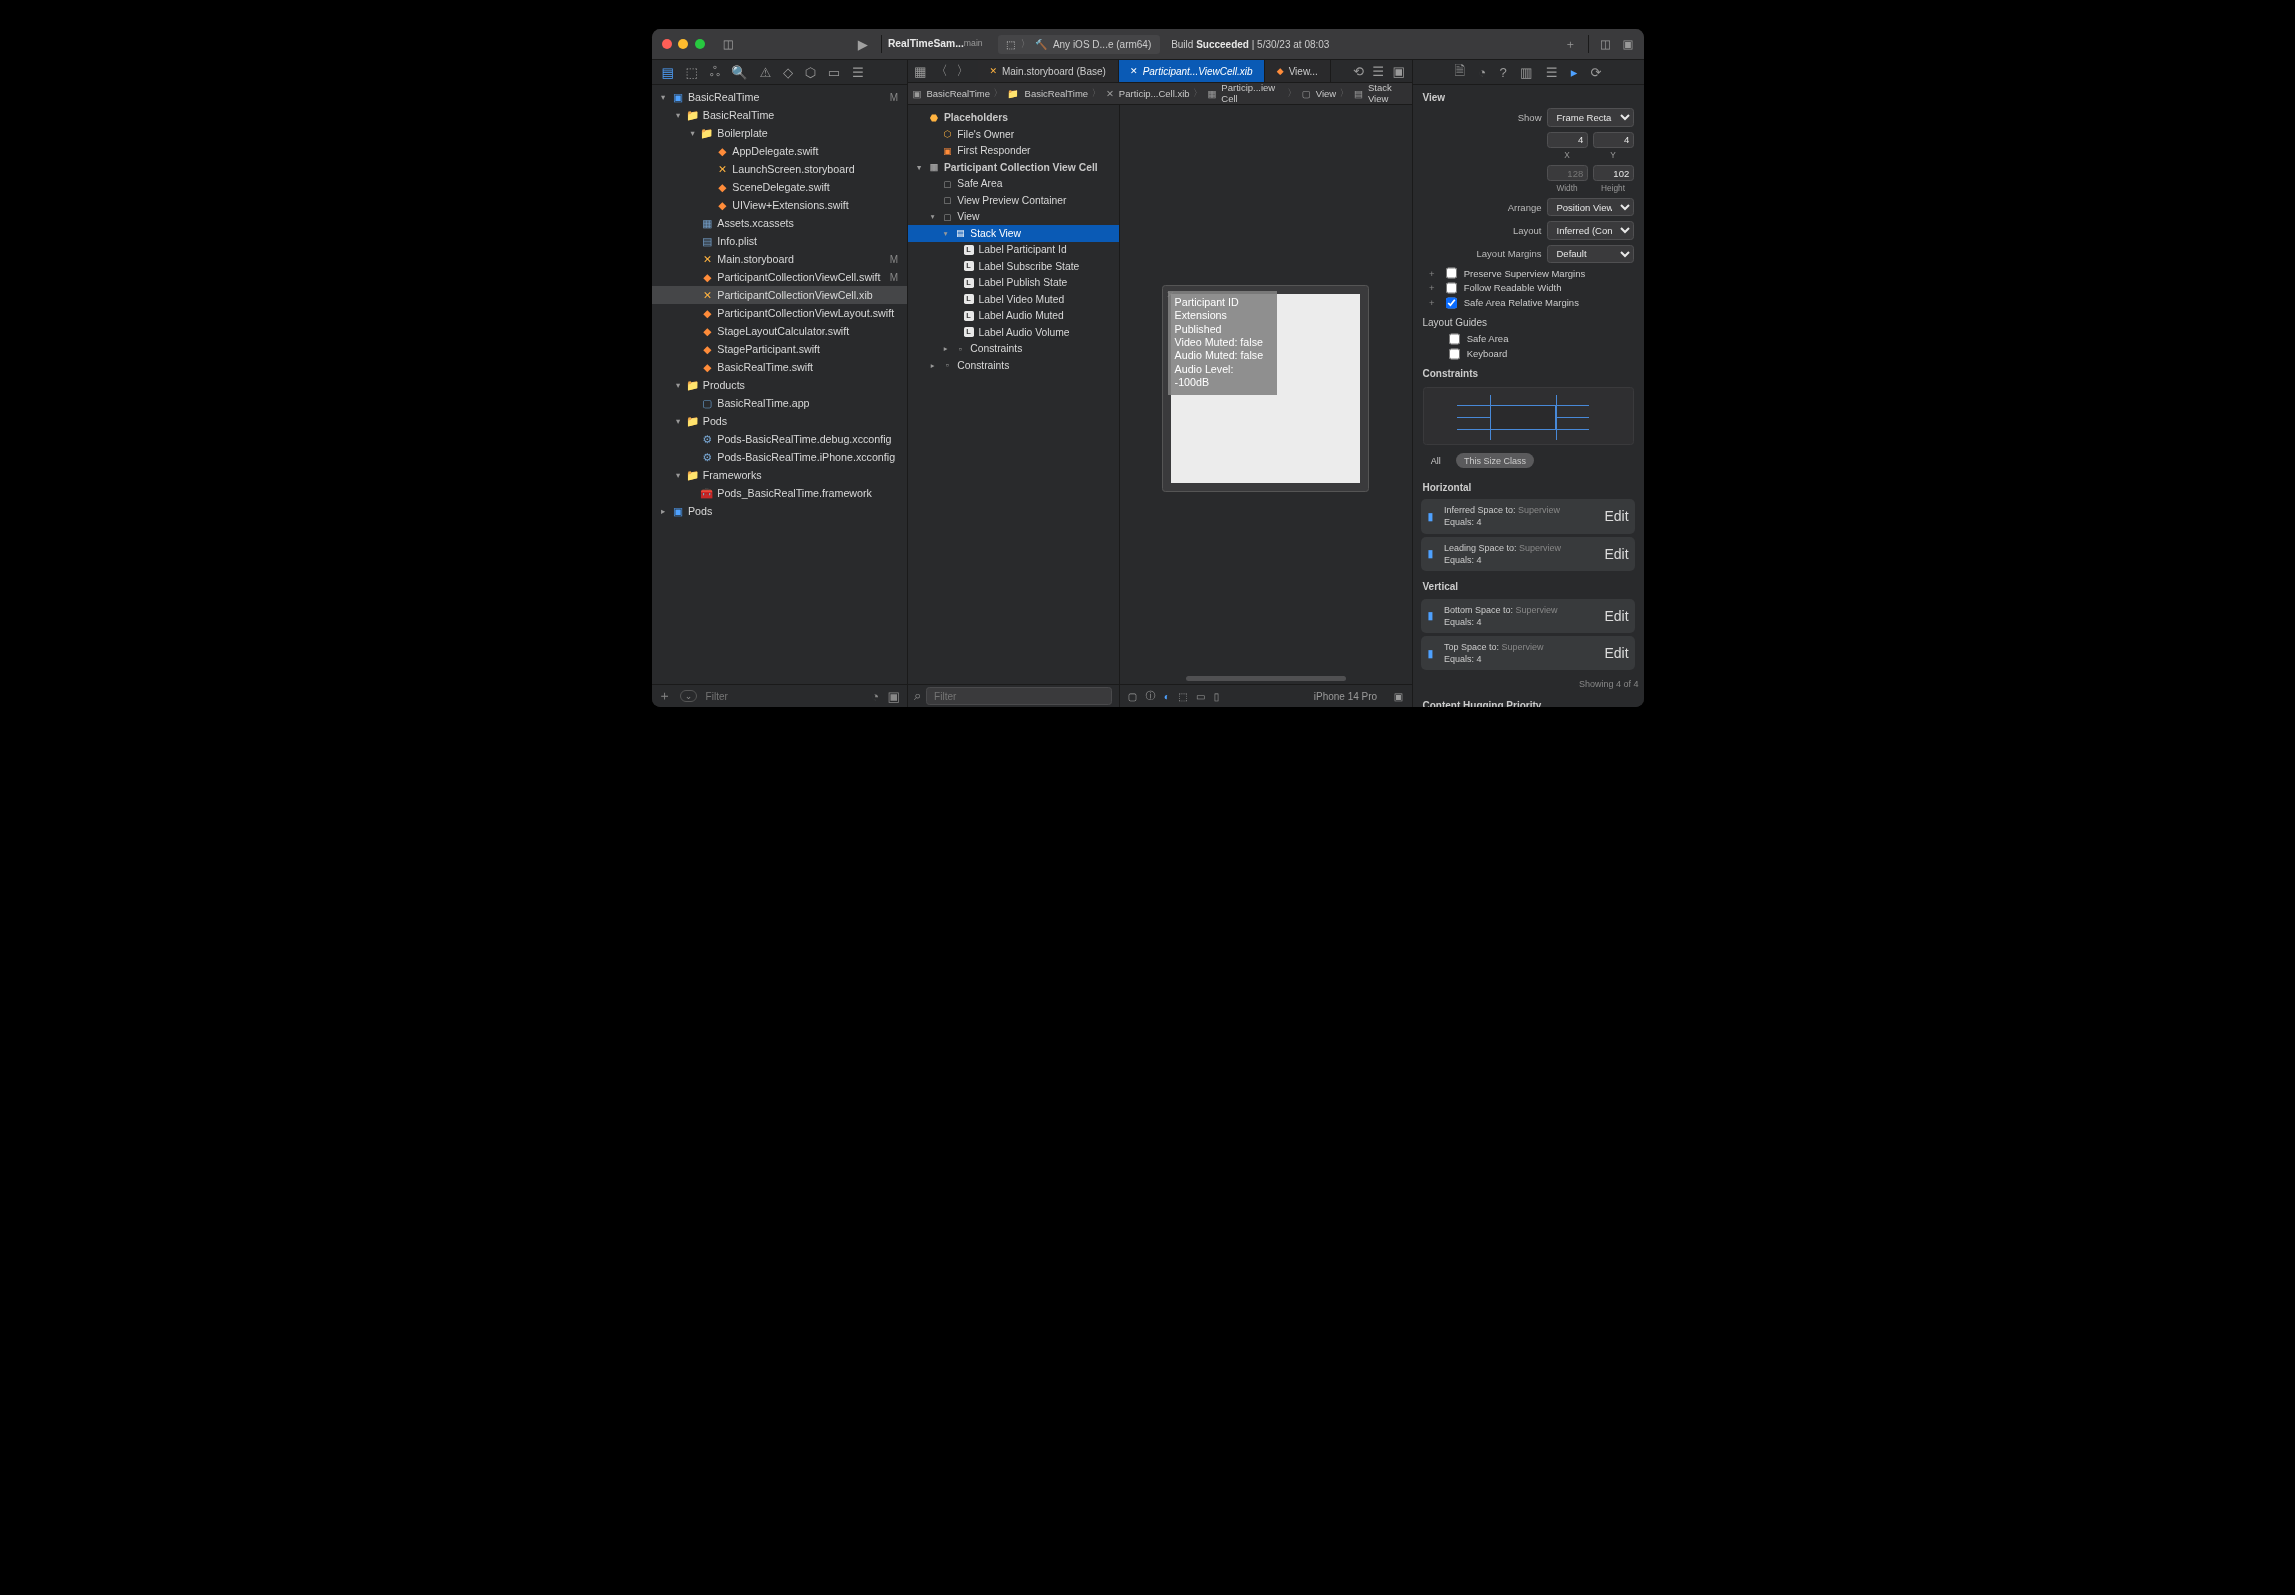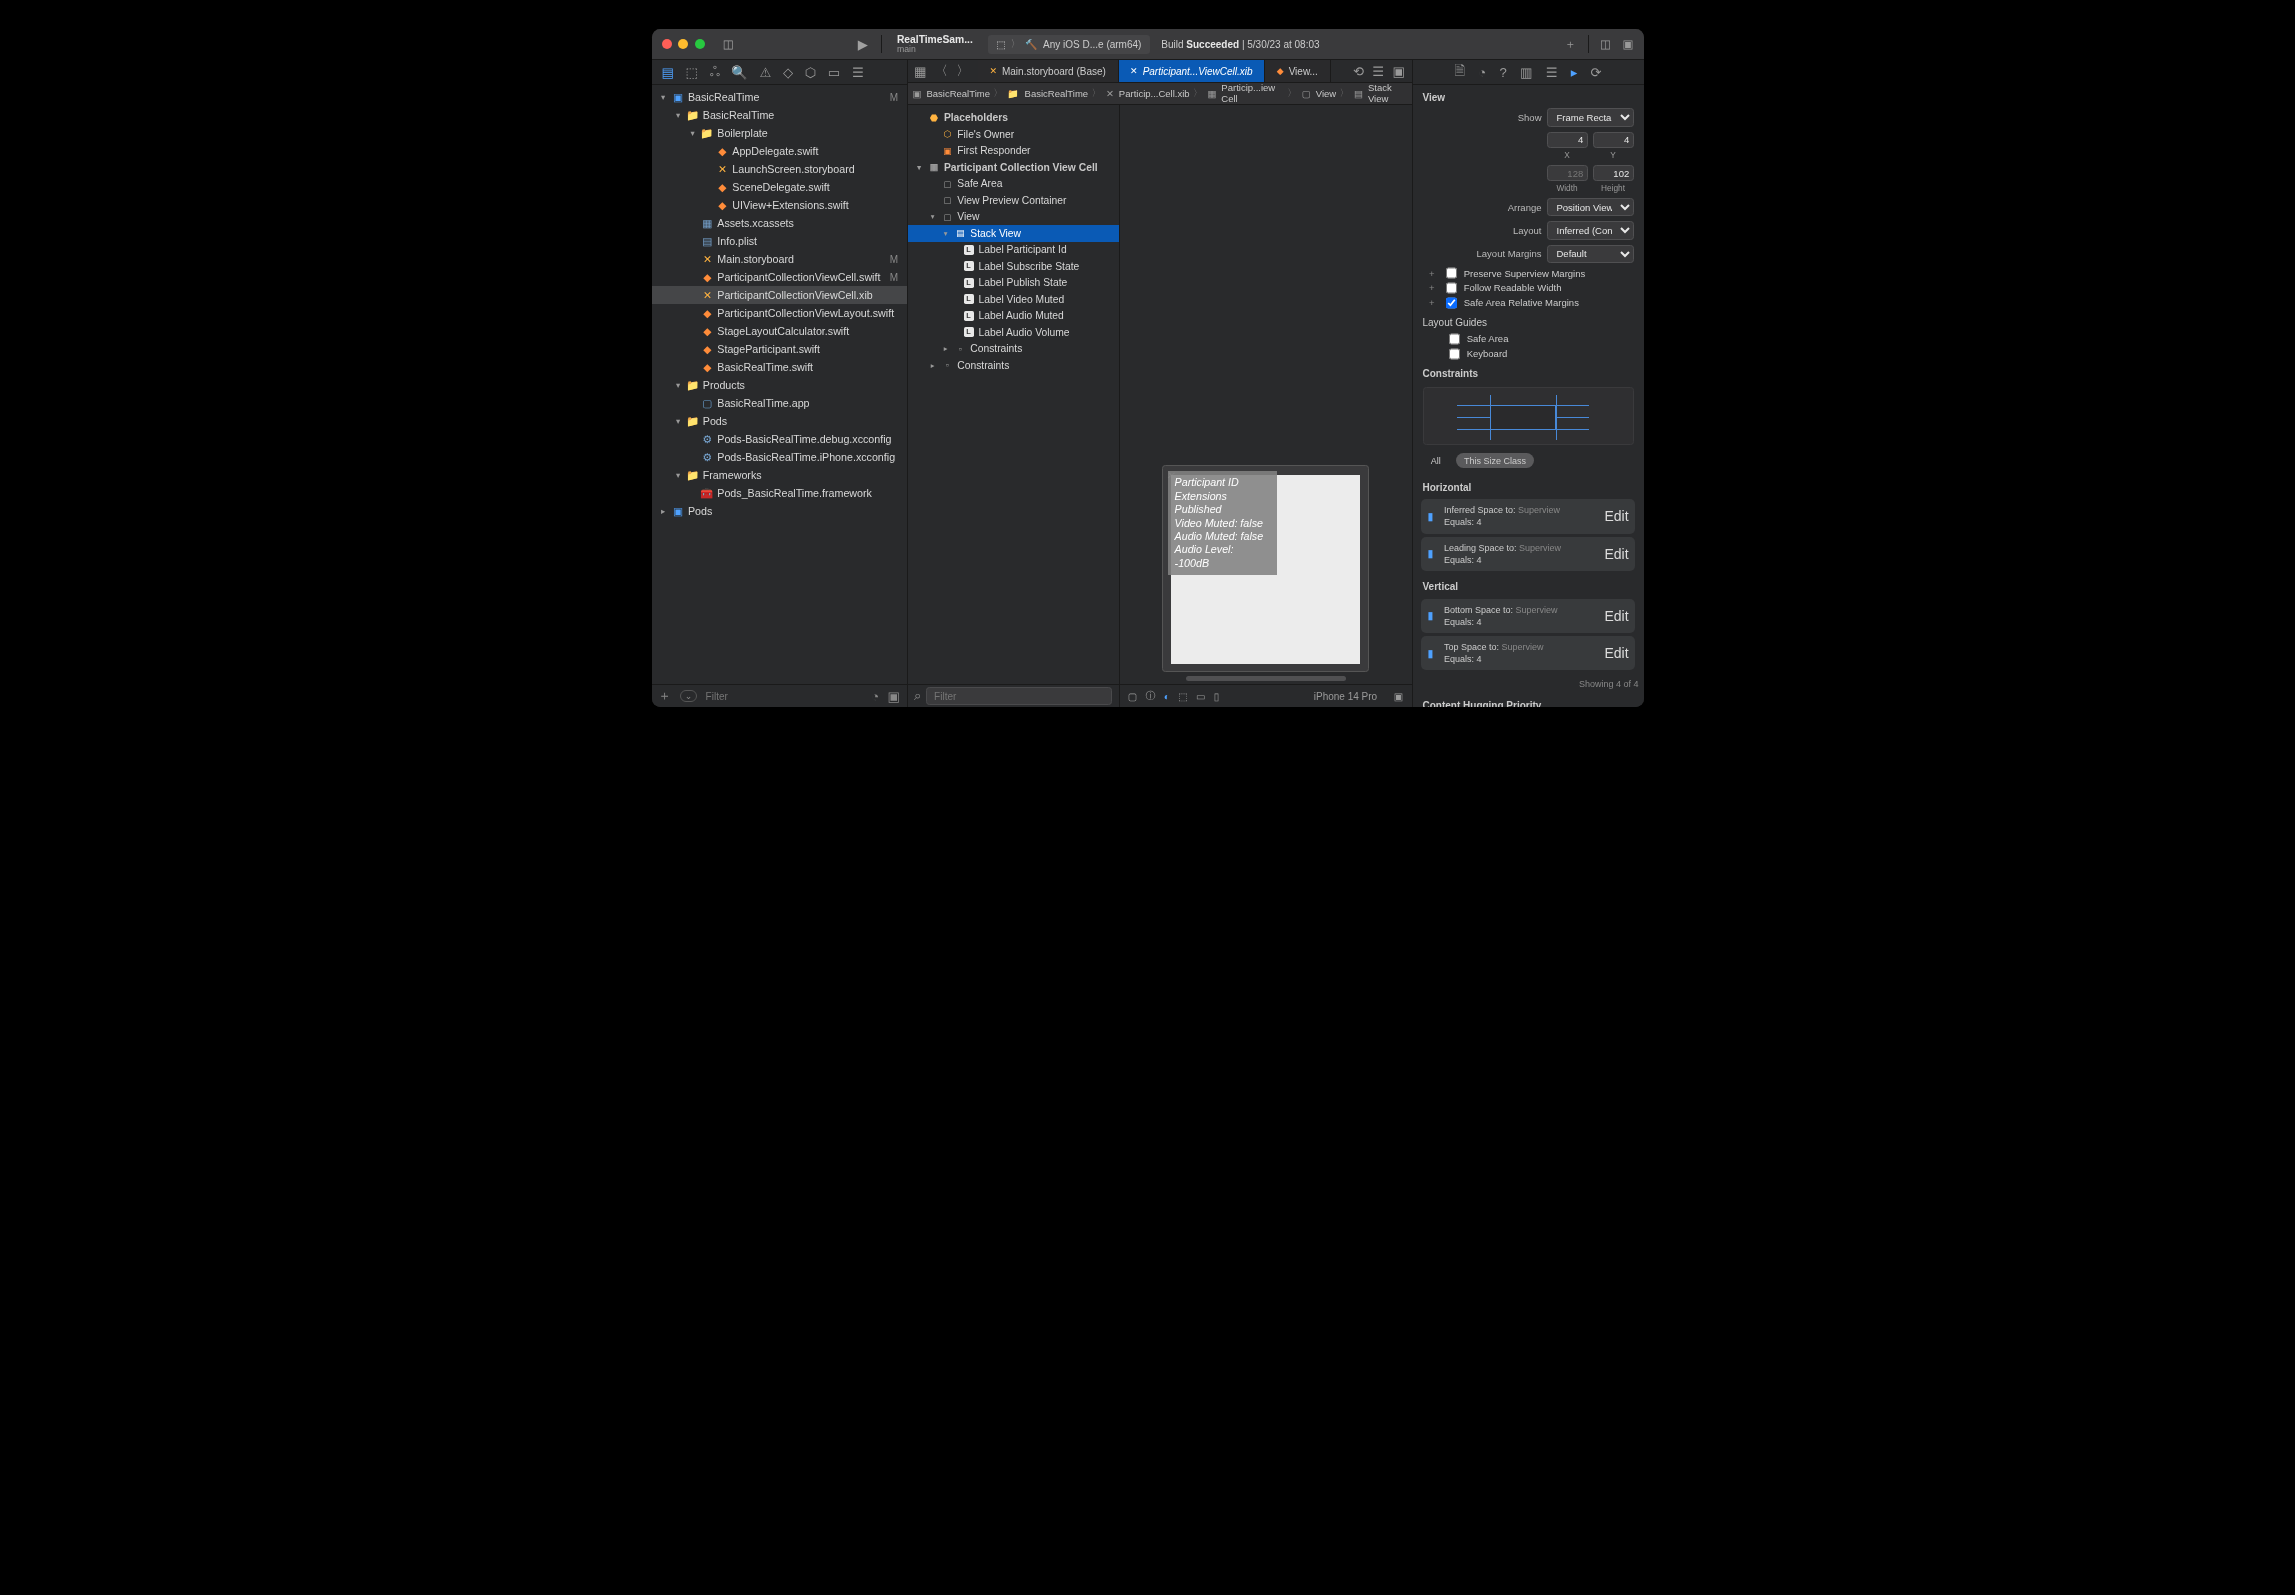--- a/index.html
+++ b/index.html
@@ -65,21 +65,21 @@
 .orow.group { font-weight:600; color:#c8c8c8; }
 .orow.selected { background:#0a5ab5; color:#fff; }
 .orow .disclosure { width:10px; color:#9a9a9a; font-size:7.4px; text-align:center; }
 .orow .oicon { width:13.2px; text-align:center; margin:0 3.3px; font-size:9px; }
 .lbl-box { display:inline-block; width:10px; height:10px; background:#e8e8e8; color:#333; font-size:7.4px; font-weight:700; text-align:center; line-height:10px; border-radius:1.7px; margin-right:5px; }
 .outline-filter { height:23px; border-top:0.8px solid #1a1a1a; display:flex; align-items:center; padding:0 6.6px; }
 .outline-filter input { flex:1; background:#3a3a3c; border:0.8px solid #4a4a4c; border-radius:3.3px; padding:2.5px 6.6px; color:#ccc; font-size:10px; outline:none; }
 
 
 .canvas { flex:1; background:#292a2c; display:flex; flex-direction:column; position:relative; }
-.canvas-inner { flex:1; display:flex; align-items:flex-end; justify-content:center; overflow:auto;font-style:italic; }
+.canvas-inner { flex:1; display:flex; align-items:center; justify-content:center; overflow:auto; }
 .cell-frame { position:relative; width:207px; height:207px; background:#3a3a3c; border:0.8px solid #555; border-radius:3.3px; padding:5px; }
 .cell-content { width:189px; height:189px; background:#ececec; position:absolute; top:8.3px; left:8.3px; }
 .overlay { position:absolute; top:5px; left:5px; right:91px; background:rgba(130,130,130,0.88); padding:5px 6.6px; border-radius:0; }
 .overlay div { font-size:10.7px; color:#fff; line-height:1.25; }
 .close-x { position:absolute; top:3.3px; left:3.3px; font-size:10px; color:#888; }
 .dots { position:absolute; top:3.3px; right:8.3px; color:#888; letter-spacing:1.7px; font-size:8.3px; }
 .canvas-bottom { height:23px; border-top:0.8px solid #1a1a1a; display:flex; align-items:center; padding:0 8.3px; gap:8.3px; color:#9a9a9a; font-size:10px; }
 .canvas-bottom .spacer { flex:1; }
 
 
@@ -123,21 +123,21 @@
   <div class="titlebar">
     <div class="traffic">
       <span class="r"></span>
       <span class="y"></span>
       <span class="g"></span>
     </div>
     <span class="tb-icon">◫</span>
     <div class="tb-spacer" style="max-width:124px"></div>
     <span class="play">▶</span>
     <div style="width:0.8px;height:18px;background:#1a1a1a;margin:0 5px"></div>
-    <div style="display:flex;flex-direction:column;line-height:1.0;margin-left:10px;">
+    <div style="display:flex;flex-direction:row;line-height:1.0;margin-left:1px;">
       <span style="color:#e8e8e8;font-size:10.3px;font-weight:600">RealTimeSam...</span>
       <span style="color:#9a9a9a;font-size:8.7px">main</span>
     </div>
     <div class="scheme-box" style="margin-left:15px">
       <span>⬚</span>
       <span style="color:#888">〉</span>
       <span>🔨</span>
       <span>Any iOS D...e (arm64)</span>
     </div>
     <div class="build-status">

